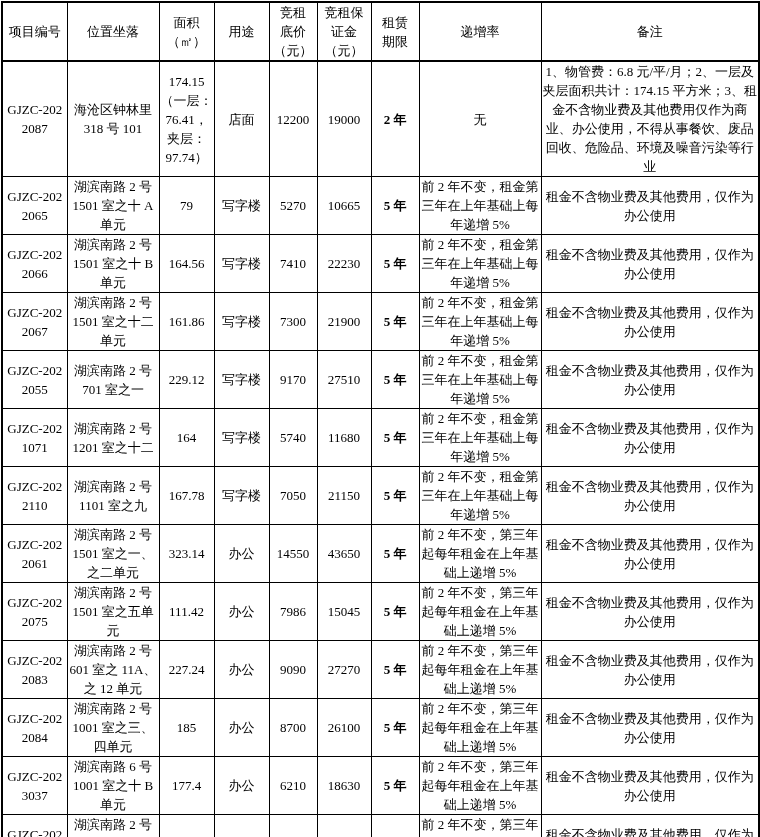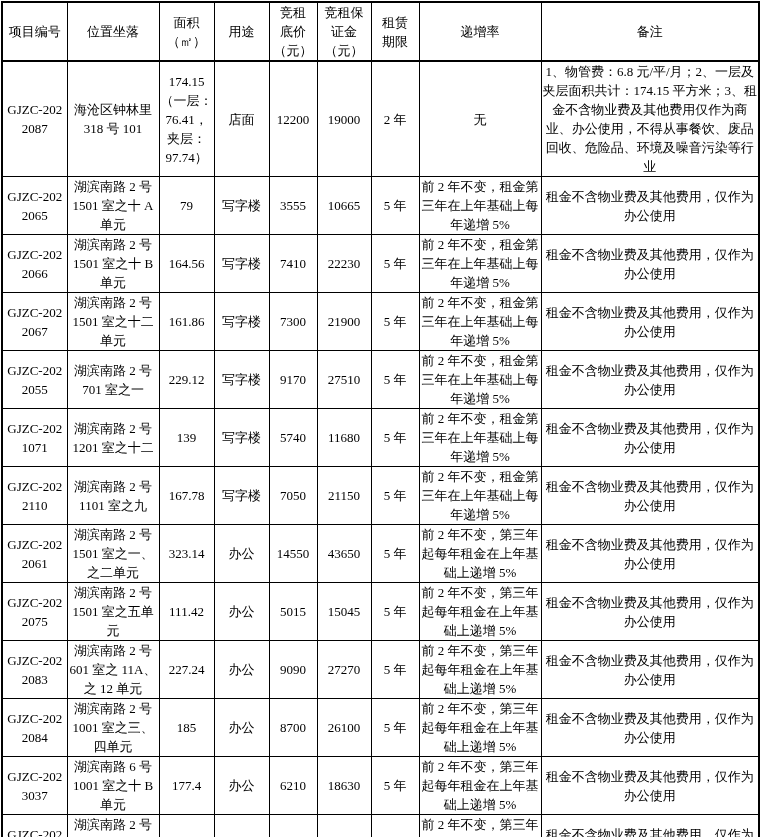--- a/index.html
+++ b/index.html
@@ -37,21 +37,21 @@
     white-space: pre-line;
     border-bottom: 2px solid #000000;
   }
   
   tr.row-tall { height: 96px; }
   tr.row-std  { height: 57px; }
   
   td.col-id       { white-space: pre-line; }
   td.col-location { }
   td.col-area     { white-space: pre-line; }
-  td.col-term     { white-space: nowrap; }
+  td.col-term     { white-space: nowrap; font-weight: bold; }
   
   col.c-id       { width: 65px; }
   col.c-location { width: 92px; }
   col.c-area     { width: 55px; }
   col.c-use      { width: 55px; }
   col.c-price    { width: 48px; }
   col.c-deposit  { width: 54px; }
   col.c-term     { width: 48px; }
   col.c-increase { width: 122px; }
   col.c-notes    { width: 218px; }
@@ -106,21 +106,21 @@
         <td class="col-term">2 年</td>
         <td class="col-increase">无</td>
         <td class="col-notes">1、物管费：6.8 元/平/月；2、一层及夹层面积共计：174.15 平方米；3、租金不含物业费及其他费用仅作为商业、办公使用，不得从事餐饮、废品回收、危险品、环境及噪音污染等行业</td>
       </tr>
       <tr class="row-std">
         <td class="col-id">GJZC-202
 2065</td>
         <td class="col-location">湖滨南路 2 号 1501 室之十 A 单元</td>
         <td class="col-area">79</td>
         <td class="col-use">写字楼</td>
-        <td class="col-price">3555</td>
+        <td class="col-price">5270</td>
         <td class="col-deposit">10665</td>
         <td class="col-term">5 年</td>
         <td class="col-increase">前 2 年不变，租金第三年在上年基础上每年递增 5%</td>
         <td class="col-notes">租金不含物业费及其他费用，仅作为办公使用</td>
       </tr>
       <tr class="row-std">
         <td class="col-id">GJZC-202
 2066</td>
         <td class="col-location">湖滨南路 2 号 1501 室之十 B 单元</td>
         <td class="col-area">164.56</td>
@@ -152,21 +152,21 @@
         <td class="col-price">9170</td>
         <td class="col-deposit">27510</td>
         <td class="col-term">5 年</td>
         <td class="col-increase">前 2 年不变，租金第三年在上年基础上每年递增 5%</td>
         <td class="col-notes">租金不含物业费及其他费用，仅作为办公使用</td>
       </tr>
       <tr class="row-std">
         <td class="col-id">GJZC-202
 1071</td>
         <td class="col-location">湖滨南路 2 号 1201 室之十二</td>
-        <td class="col-area">139</td>
+        <td class="col-area">164</td>
         <td class="col-use">写字楼</td>
         <td class="col-price">5740</td>
         <td class="col-deposit">11680</td>
         <td class="col-term">5 年</td>
         <td class="col-increase">前 2 年不变，租金第三年在上年基础上每年递增 5%</td>
         <td class="col-notes">租金不含物业费及其他费用，仅作为办公使用</td>
       </tr>
       <tr class="row-std">
         <td class="col-id">GJZC-202
 2110</td>
@@ -190,21 +190,21 @@
         <td class="col-term">5 年</td>
         <td class="col-increase">前 2 年不变，第三年起每年租金在上年基础上递增 5%</td>
         <td class="col-notes">租金不含物业费及其他费用，仅作为办公使用</td>
       </tr>
       <tr class="row-std">
         <td class="col-id">GJZC-202
 2075</td>
         <td class="col-location">湖滨南路 2 号 1501 室之五单元</td>
         <td class="col-area">111.42</td>
         <td class="col-use">办公</td>
-        <td class="col-price">5015</td>
+        <td class="col-price">7986</td>
         <td class="col-deposit">15045</td>
         <td class="col-term">5 年</td>
         <td class="col-increase">前 2 年不变，第三年起每年租金在上年基础上递增 5%</td>
         <td class="col-notes">租金不含物业费及其他费用，仅作为办公使用</td>
       </tr>
       <tr class="row-std">
         <td class="col-id">GJZC-202
 2083</td>
         <td class="col-location">湖滨南路 2 号 601 室之 11A、之 12 单元</td>
         <td class="col-area">227.24</td>

